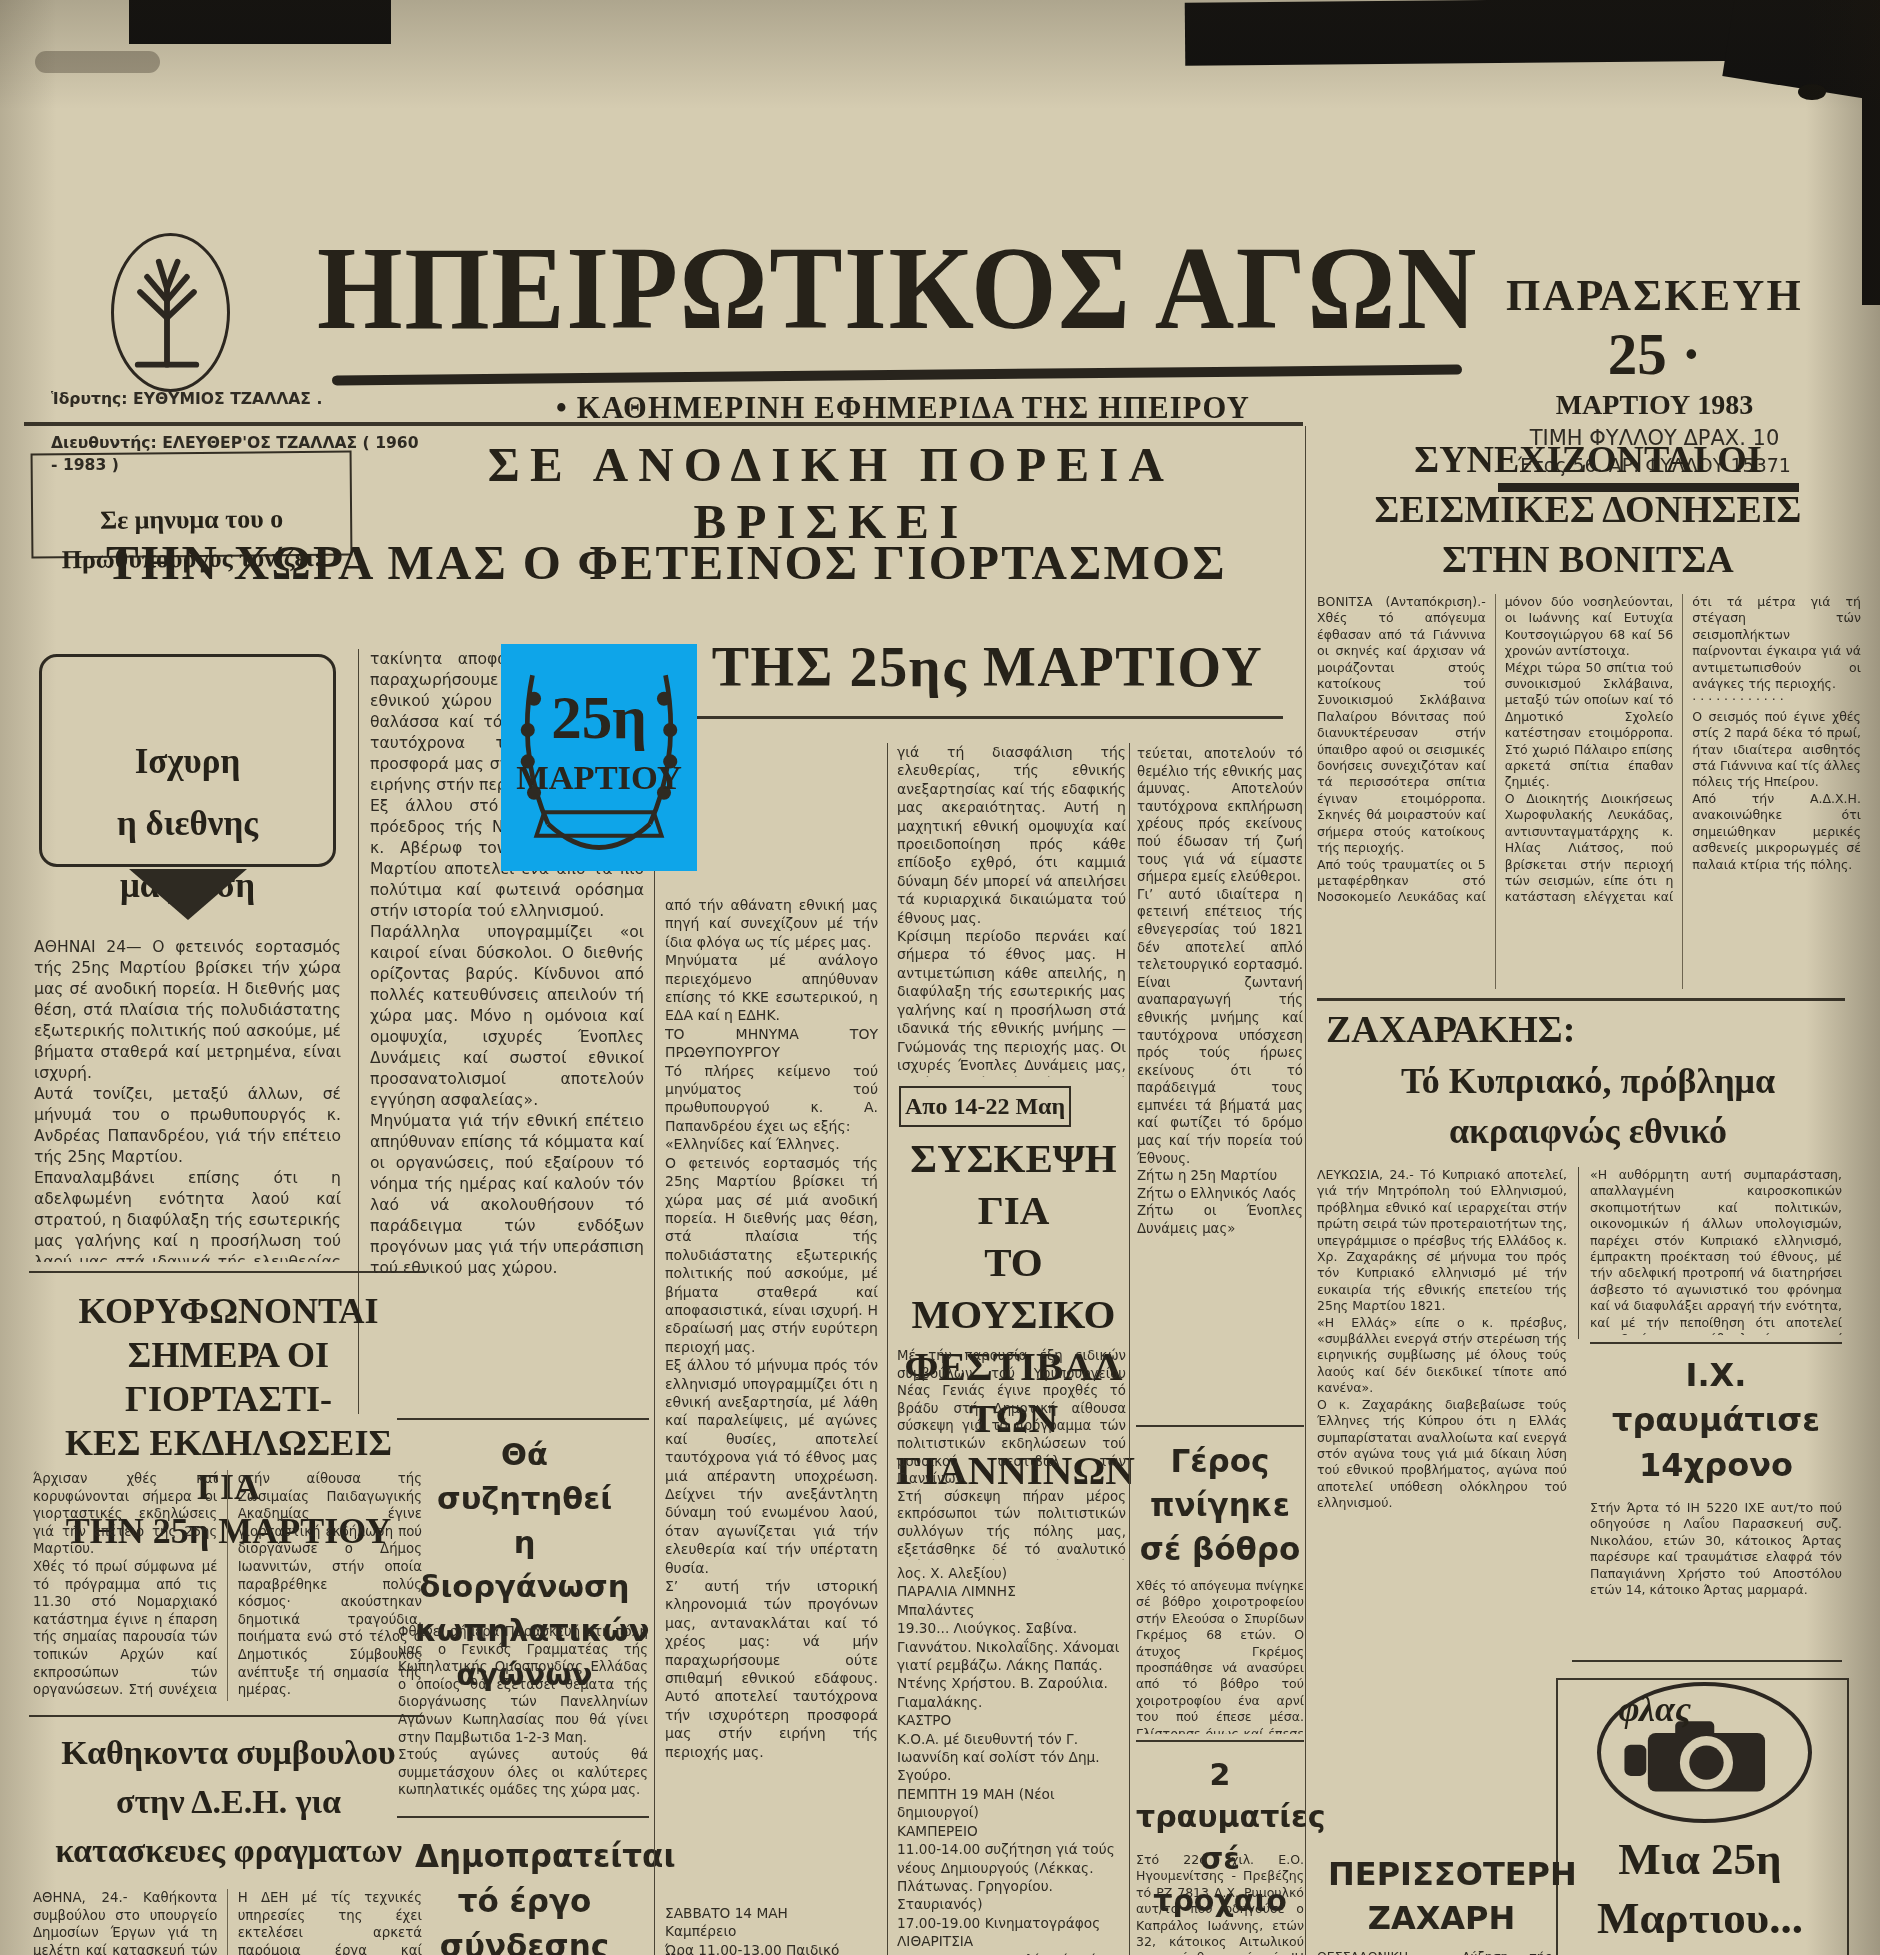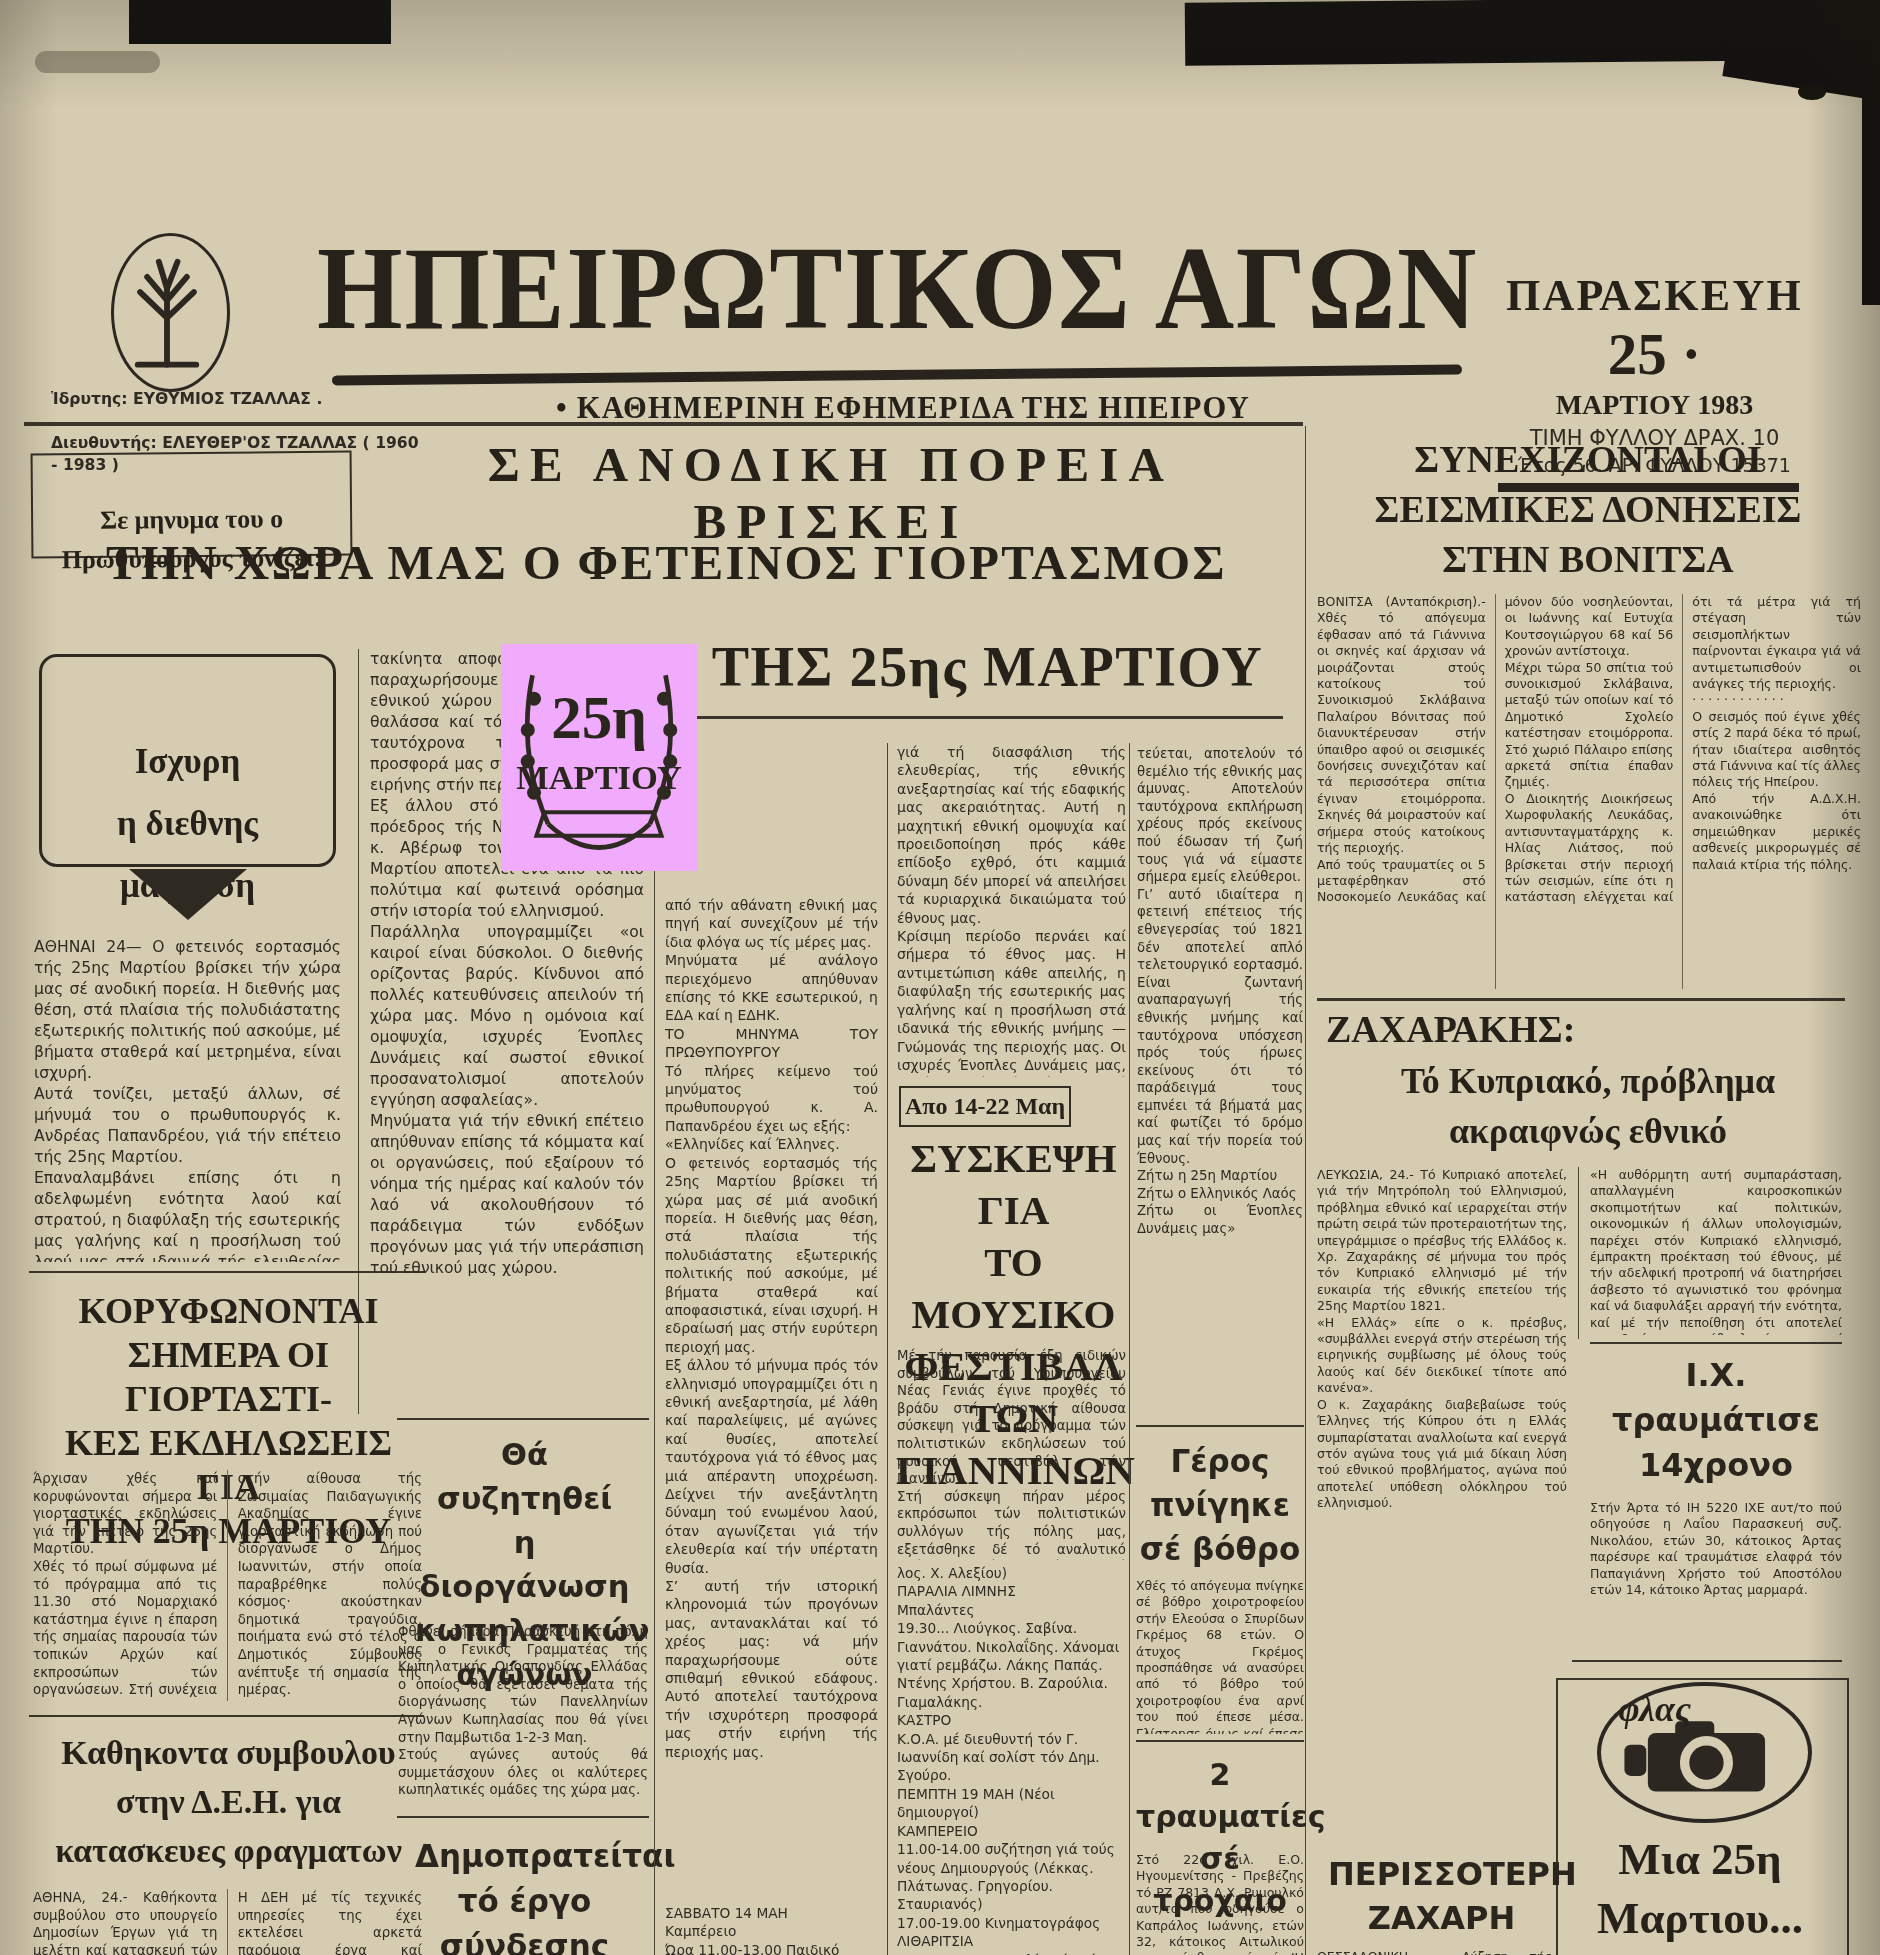--- a/index.html
+++ b/index.html
@@ -78,21 +78,21 @@
   <div class="abs box headser ctr pre" style="left:30.5px;top:452px;width:317px;height:94px;font-size:26px;line-height:39px;transform:rotate(-0.5deg);padding-top:7px;">
     <span>Σε μηνυμα του ο
 Πρωθυπουργος τονίζει:</span>
   </div>
 
   <div class="abs headser ctr" style="left:360px;top:436px;width:942px;font-size:49px;letter-spacing:10.2px;">ΣΕ ΑΝΟΔΙΚΗ ΠΟΡΕΙΑ ΒΡΙΣΚΕΙ</div>
   <div class="abs headser ctr" style="left:31px;top:534px;width:1271px;font-size:49px;letter-spacing:2.3px;">ΤΗΝ ΧΩΡΑ ΜΑΣ Ο ΦΕΤΕΙΝΟΣ ΓΙΟΡΤΑΣΜΟΣ</div>
   <div class="abs headser ctr" style="left:700px;top:635px;width:575px;font-size:56px;letter-spacing:1.6px;">ΤΗΣ 25ης ΜΑΡΤΙΟΥ</div>
   <div class="abs hline" style="left:665px;top:716px;width:618px;height:2.7px;"></div>
 
-  <div class="abs" style="left:501px;top:644px;width:196px;height:227px;background:#f0abfc;z-index:3;">
+  <div class="abs" style="left:501px;top:644px;width:196px;height:227px;background:#0ea5e9;z-index:3;">
     <svg width="196" height="227" viewBox="0 0 250 290">
       <g stroke="#2e2a22" fill="none" stroke-width="6">
         <path d="M40 40 Q20 140 60 230"></path>
           <path d="M210 40 Q230 140 190 230"></path>
         <path d="M60 230 Q125 290 190 230"></path>
       </g>
       <g fill="#2e2a22">
         <circle cx="42" cy="70" r="9"></circle>
           <circle cx="34" cy="110" r="9"></circle>
           <circle cx="34" cy="150" r="9"></circle>

